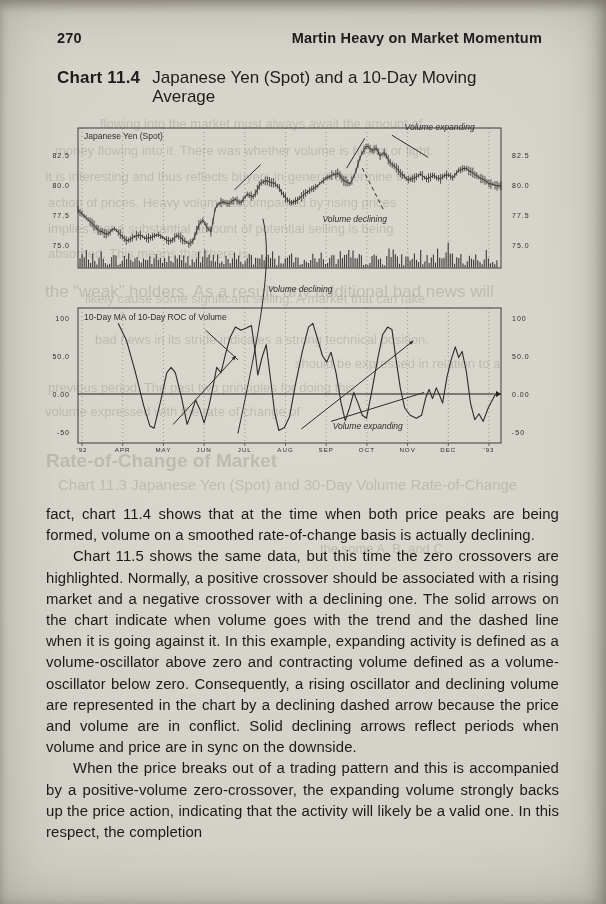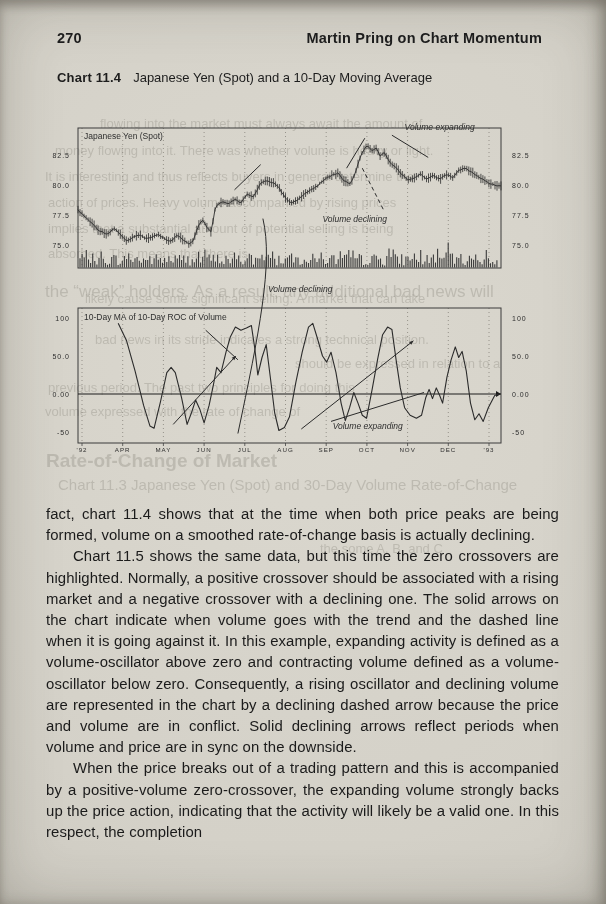--- a/index.html
+++ b/index.html
@@ -5,39 +5,39 @@
   html,body{margin:0;padding:0;background:#b5b2a9;}
   .page{
     position:relative;width:606px;height:904px;overflow:hidden;
     background:#d6d3ca;
     background:radial-gradient(ellipse 120% 90% at 50% 40%, #dbd8cf 0%, #d4d1c8 60%, #c9c6bd 100%);
     box-shadow:inset 0 0 60px rgba(60,55,45,.25), inset -8px 0 14px rgba(60,55,45,.25), inset 0 6px 10px rgba(60,55,45,.28);
     font-family:"Liberation Sans",sans-serif;color:#1d1d1d;
   }
   .header{position:absolute;top:30px;left:57px;right:64px;display:flex;justify-content:space-between;
     font-size:14.5px;font-weight:bold;letter-spacing:.2px;}
-  .caption{position:absolute;top:68px;left:57px;width:480px;display:flex;font-size:13px;line-height:19px;}
+  .caption{position:absolute;top:68px;left:57px;width:480px;display:flex;font-size:17px;line-height:19px;}
   .cap-label{font-weight:bold;white-space:nowrap;margin-right:12px;letter-spacing:.2px;}
   #figure{position:absolute;left:38px;top:118px;width:540px;height:346px;}
   .bodytext{position:absolute;left:46px;top:504px;width:513px;font-size:14.9px;line-height:21.2px;
     text-align:justify;letter-spacing:.1px;color:#1b1b1b;}
   .bodytext p{margin:0;}
   .bodytext p.indent{text-indent:27px;}
   .ghost{position:absolute;color:#8e8b81;opacity:.36;filter:blur(.6px);white-space:nowrap;
     font-family:"Liberation Sans",sans-serif;pointer-events:none;}
   svg text{font-family:"Liberation Sans",sans-serif;fill:#2e2e2e;}
 </style>
 </head>
 <body>
 
 <div class="page">
 
   <div class="header">
     <span>270</span>
-    <span>Martin Pring on Chart Momentum</span>
+    <span>Martin Heavy on Market Momentum</span>
   </div>
 
   <div class="caption">
     <span class="cap-label">Chart 11.4</span>
     <span class="cap-text">
       <span>Japanese Yen (Spot) and a 10-Day Moving Average</span><br>
     </span>
   </div>
 
   <div id="ghosts">

